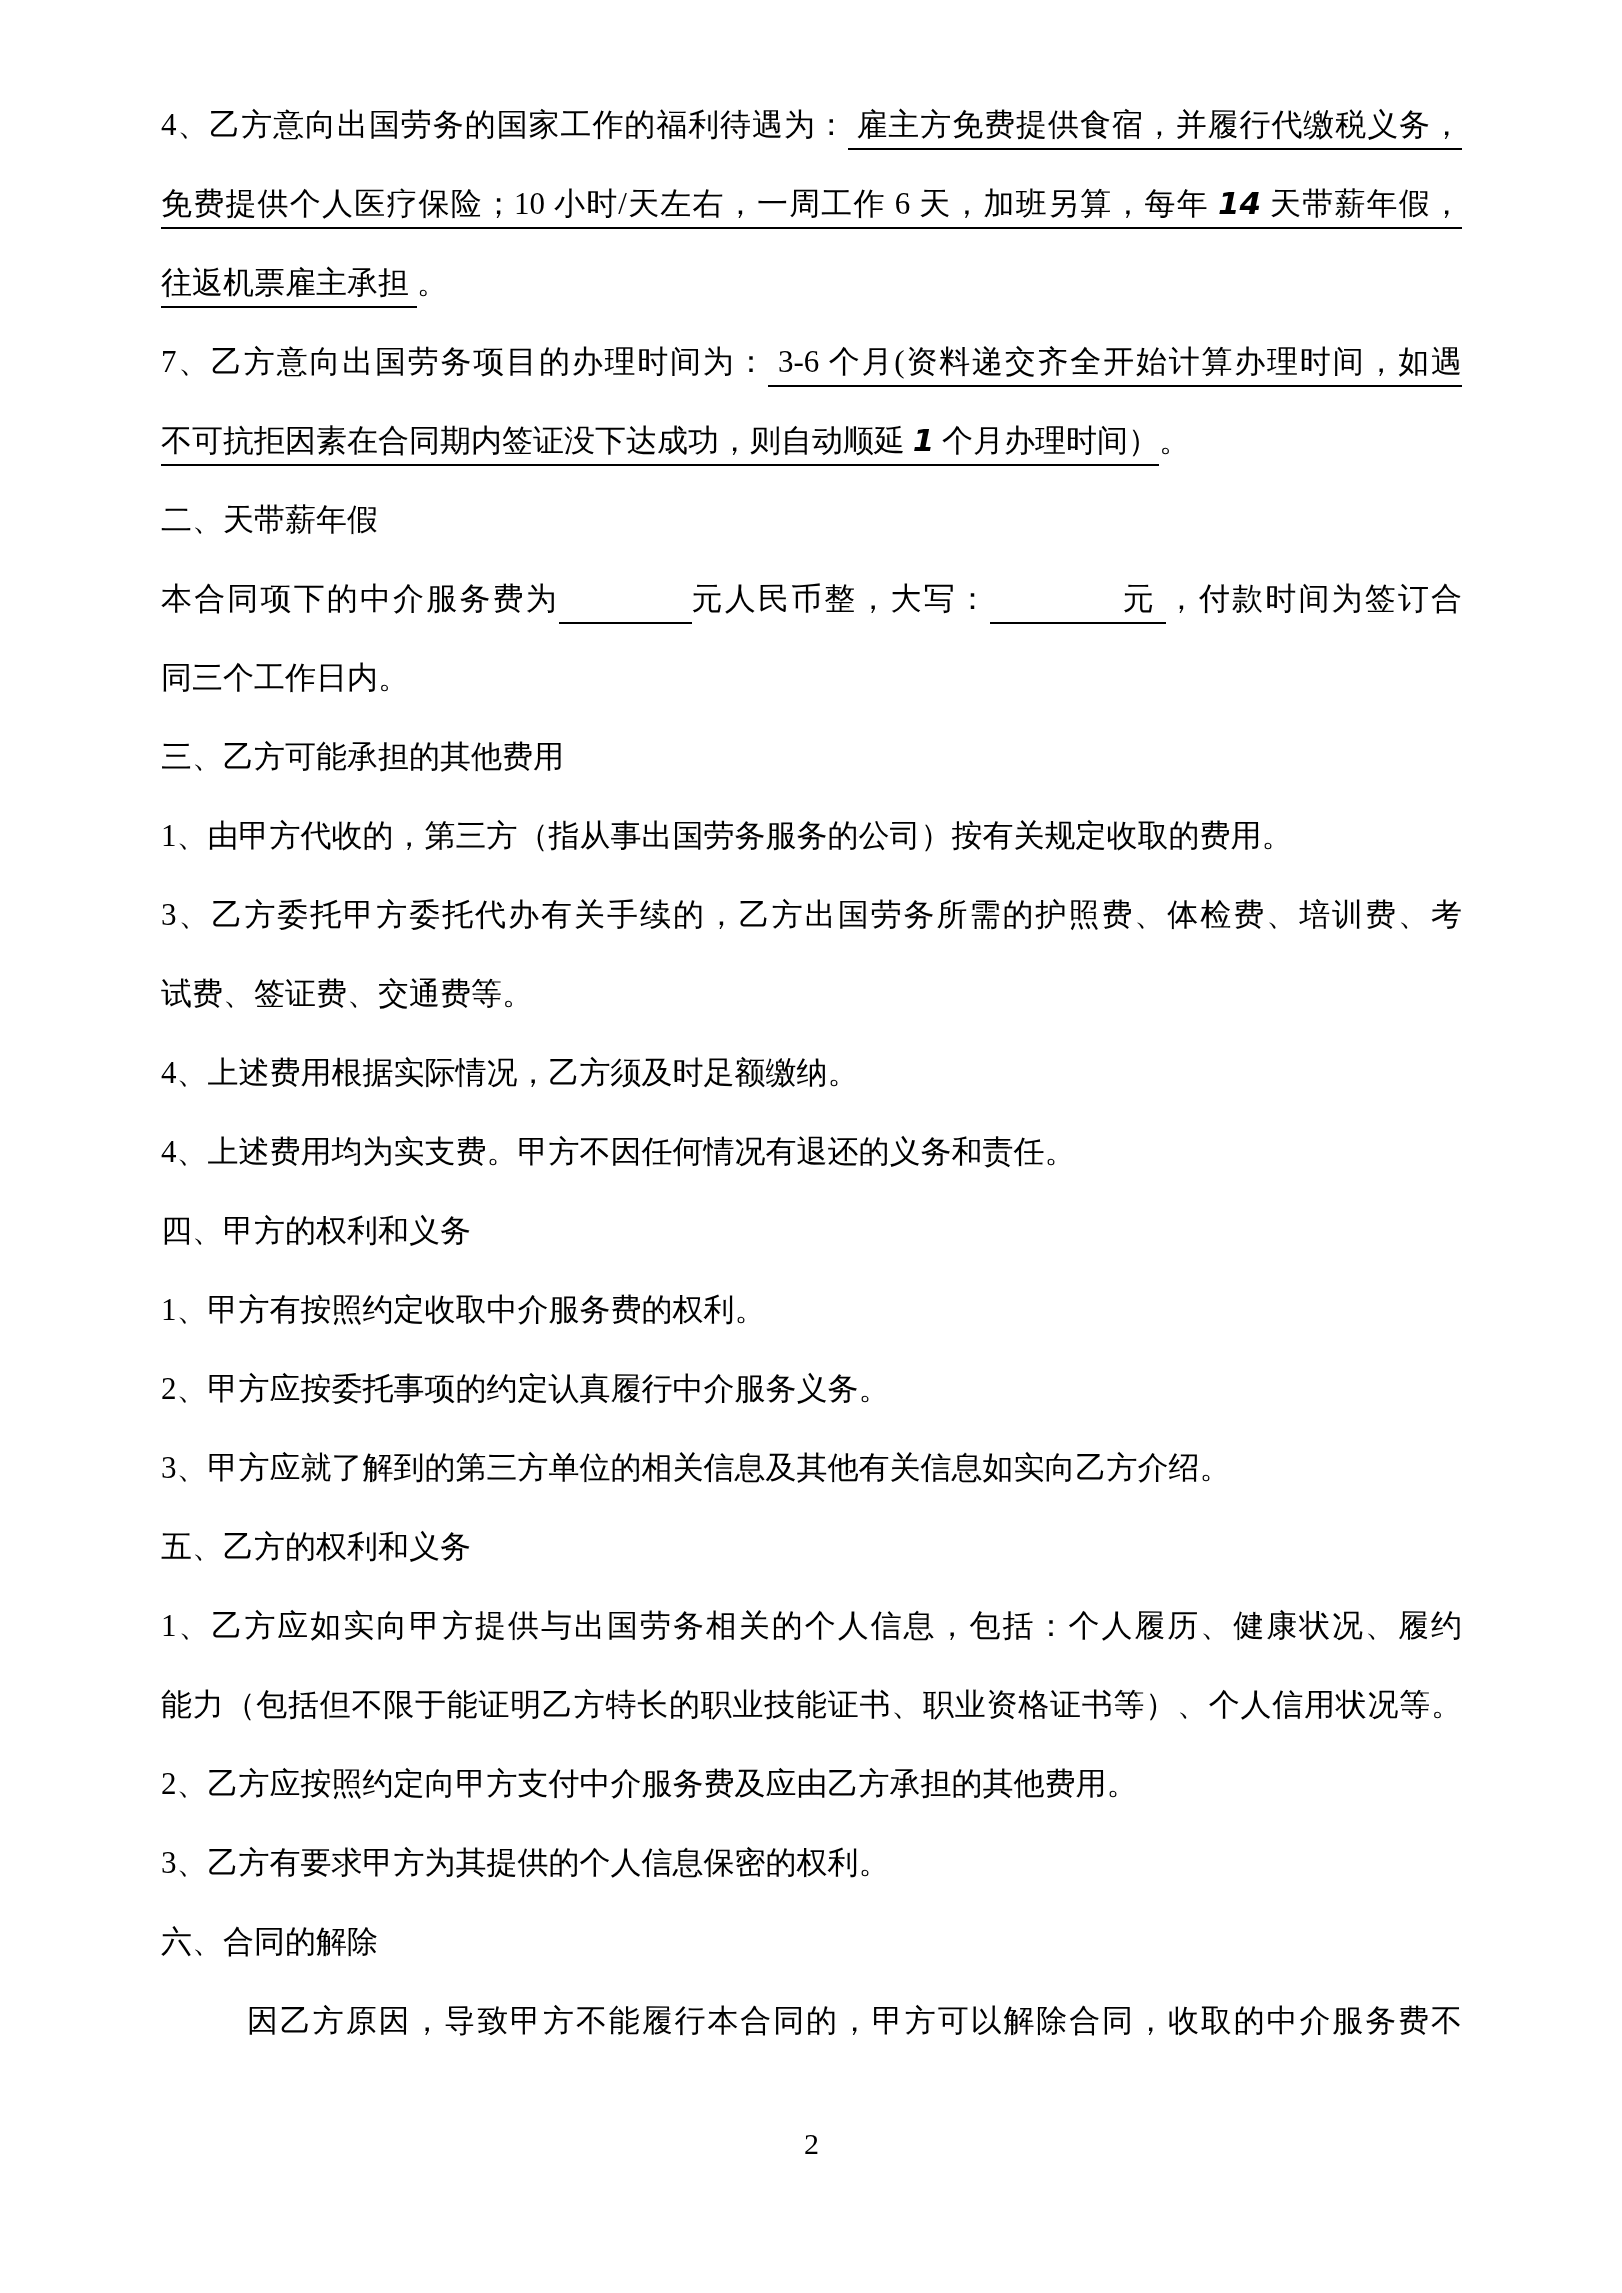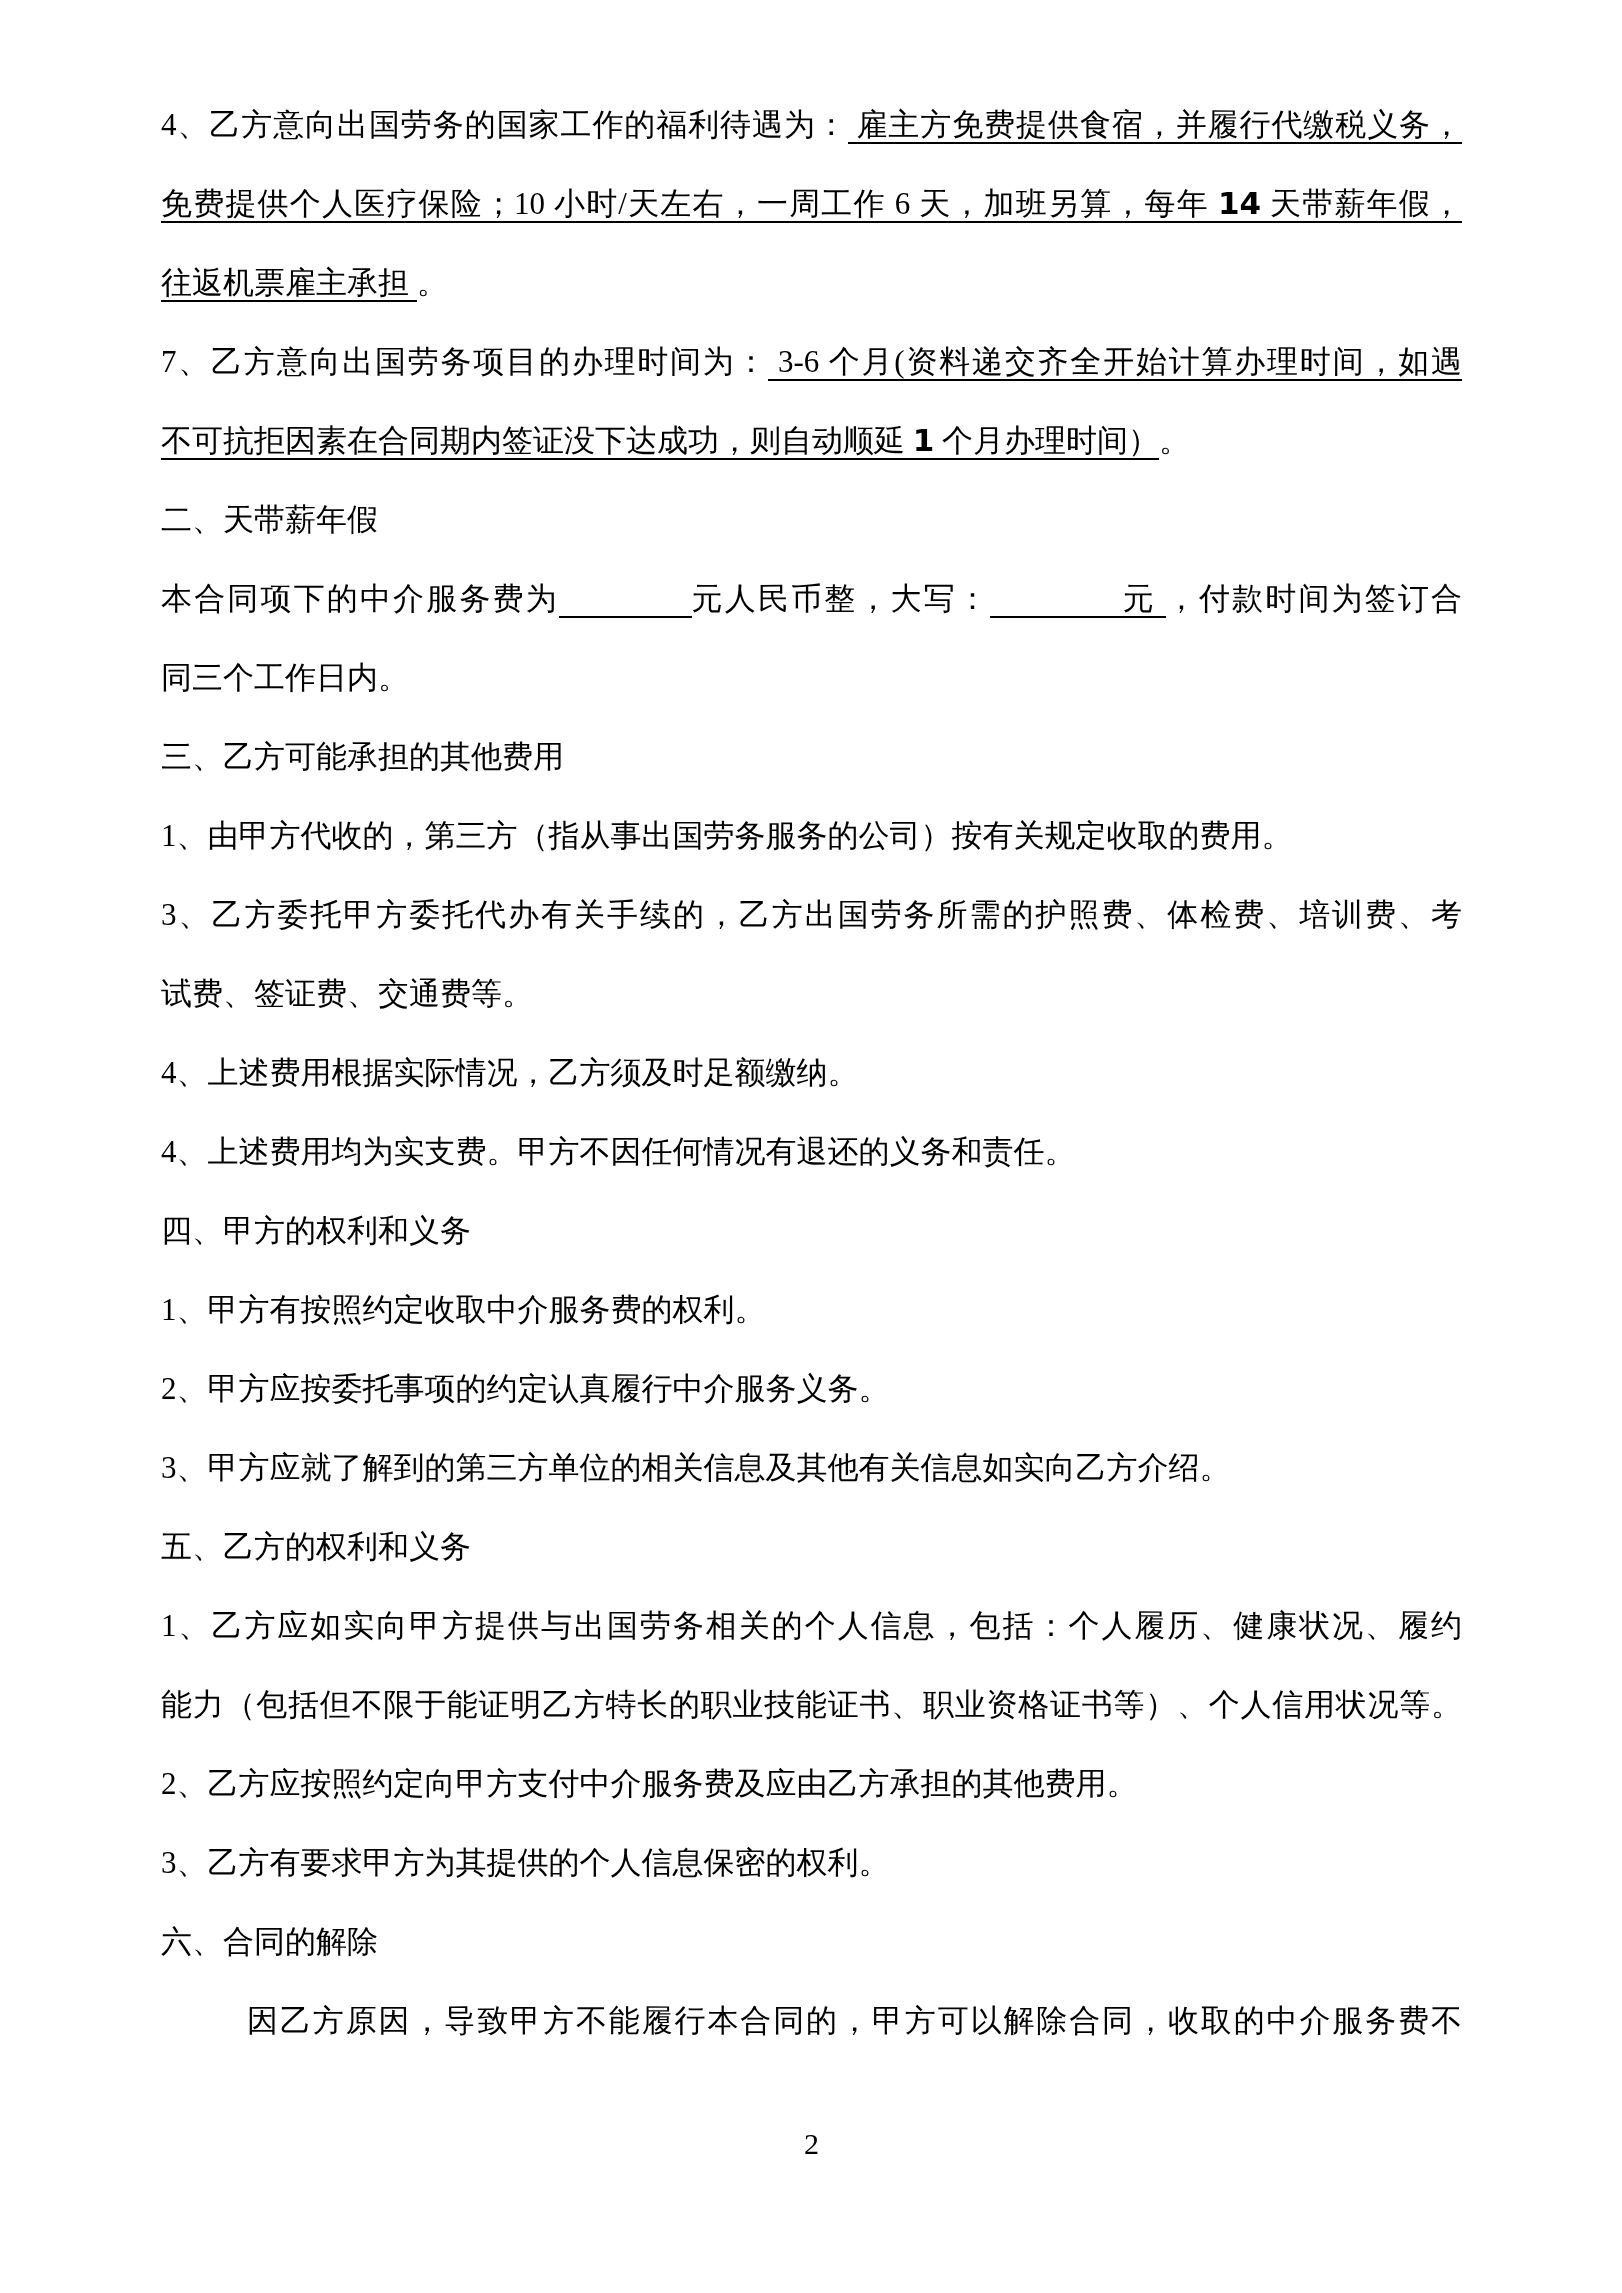--- a/index.html
+++ b/index.html
@@ -30,25 +30,26 @@
   }
   .line.full {
     text-align: justify;
     text-align-last: justify;
   }
   .line.indent {
     text-indent: 86px;
   }
   .u {
     border-bottom: 2.7px solid #000000;
-    padding-bottom: 0;
+    padding-bottom: 6px;
   }
   .num {
     font-family: "DejaVu Sans", "Liberation Sans", sans-serif;
     font-weight: 700;
+    font-style: italic;
   }
   .footer {
     position: absolute;
     top: 2126px;
     left: 0;
     width: 100%;
     text-align: center;
     font-size: 30px;
     line-height: 35px;
   }

